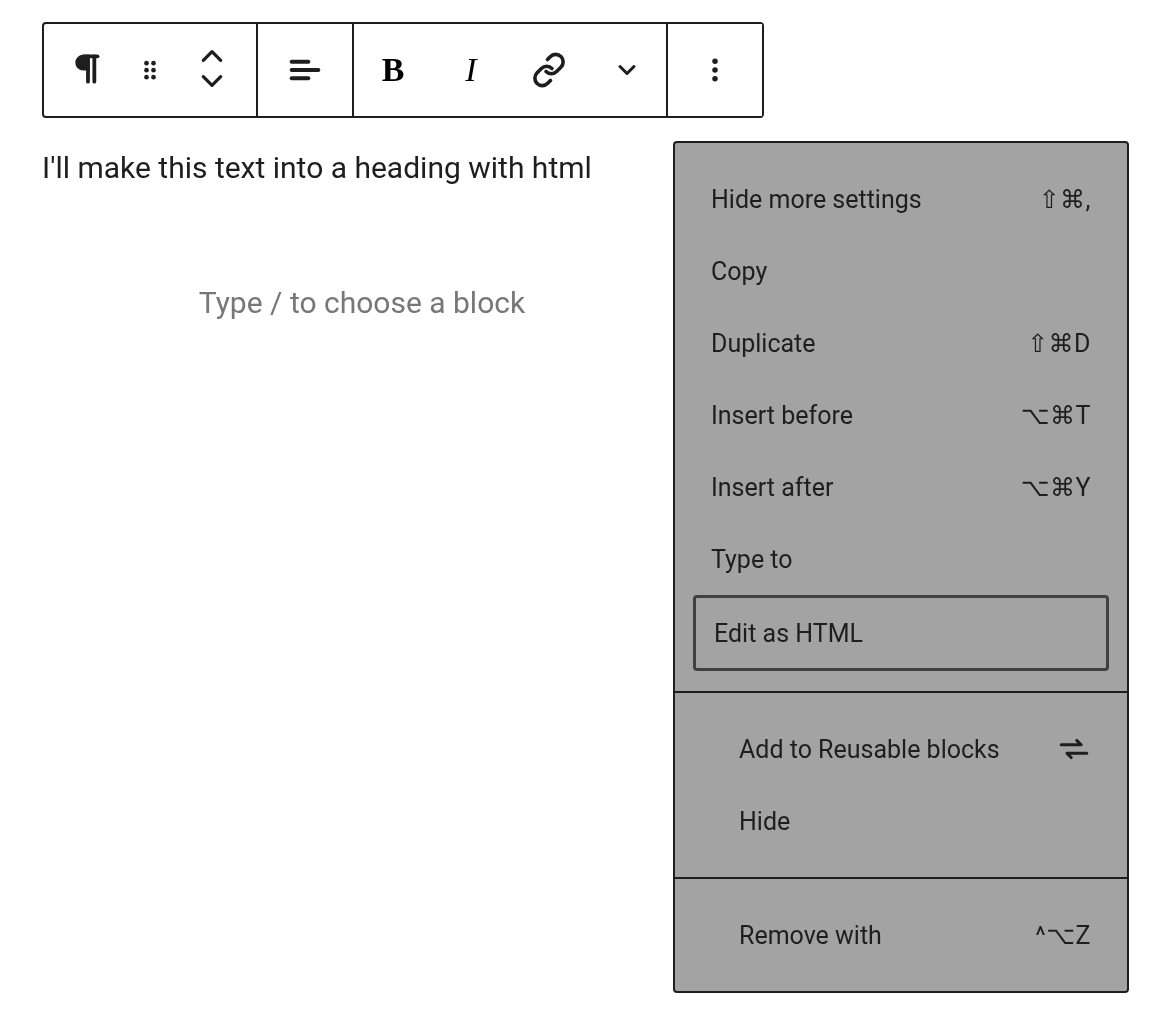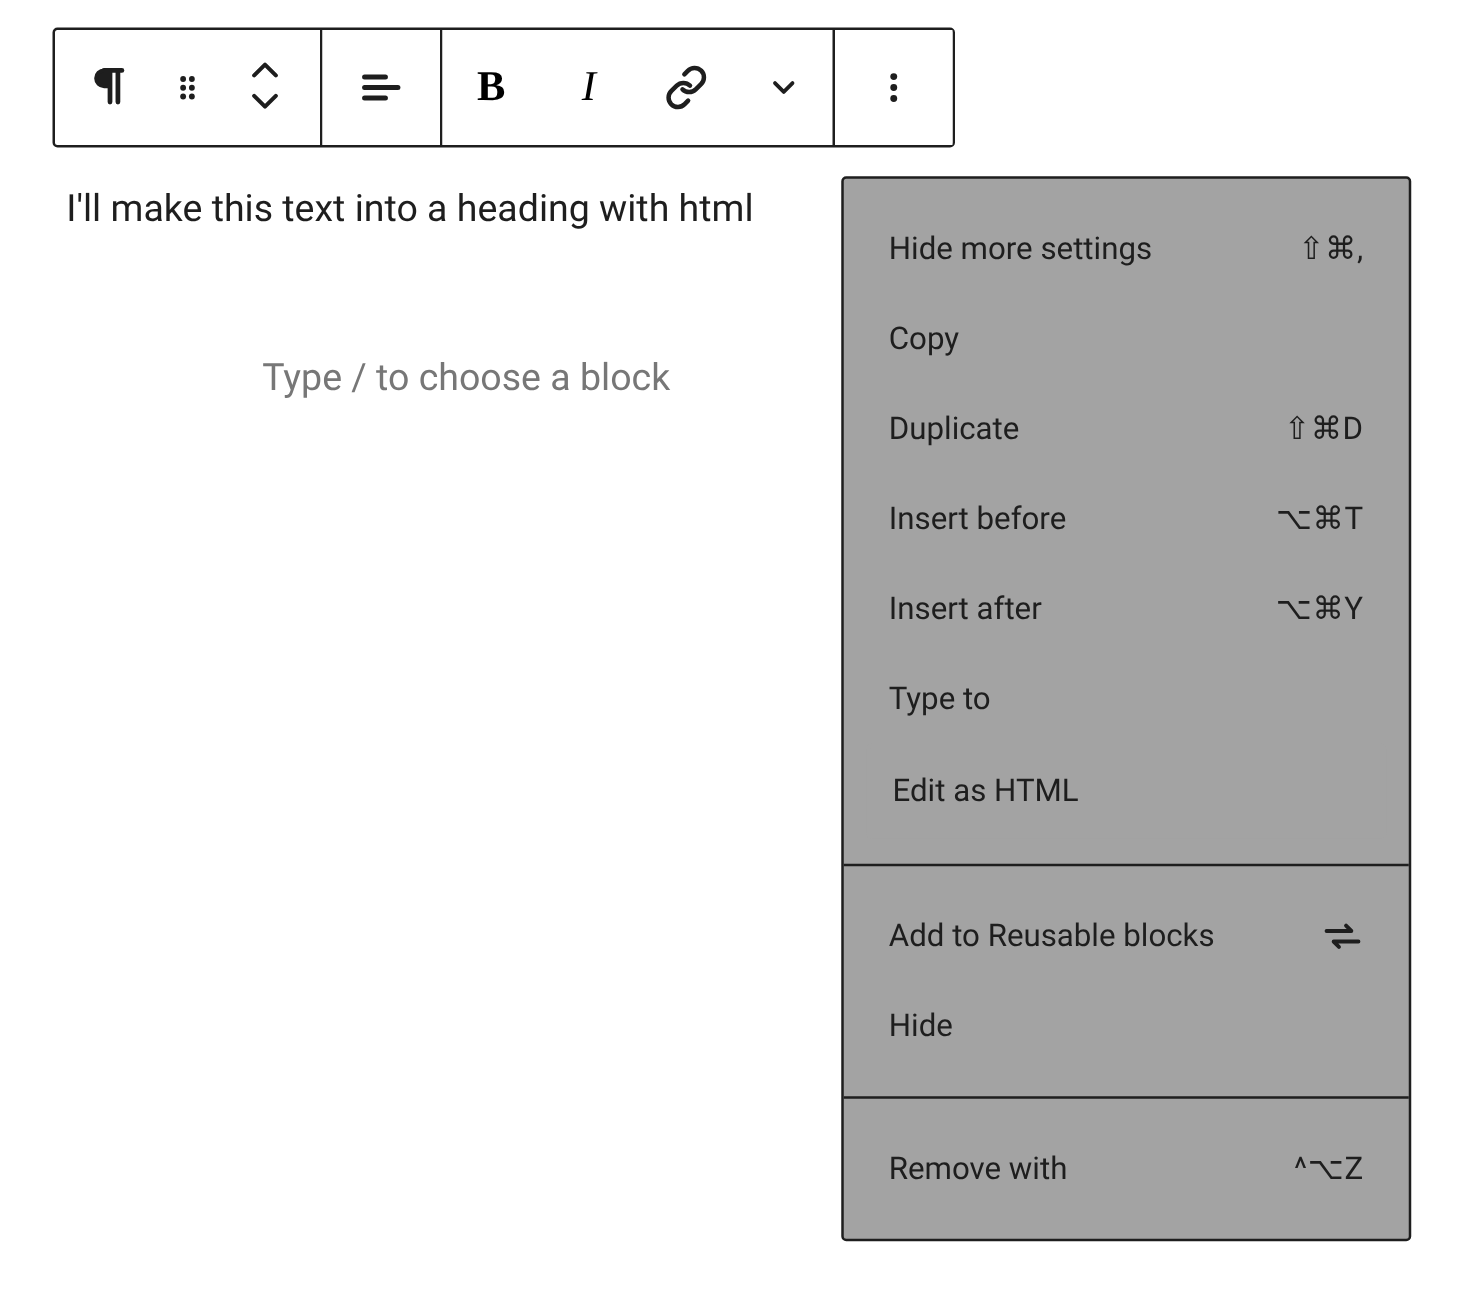--- a/index.html
+++ b/index.html
@@ -63,21 +63,20 @@
     display:flex; flex-direction:column; align-items:center; justify-content:center;
     width: 60px; height:92px; background:#fff; border:none; cursor:pointer; padding:0; gap:6px;
   }
 
   
   .content {
     position: absolute;
     left: 42px;
     top: 148px;
     width: 640px;
-    margin-left: 11px;
   }
   .para {
     font-size: 30px;
     line-height: 1.35;
     color: #1e1e1e;
     margin: 0;
   }
   .placeholder {
     margin-top: 96px;
     font-size: 30px;
@@ -93,20 +92,21 @@
     width: 456px;
     background: #a3a3a3;
     border: 2px solid #1e1e1e;
     border-radius: 4px;
   }
   .menu-section {
     padding: 20px 0;
   }
   .menu-section + .menu-section {
     border-top: 2px solid #1e1e1e;
+    padding-left: 28px;
   }
   .menu-item {
     display: flex;
     align-items: center;
     justify-content: space-between;
     padding: 0 36px;
     height: 72px;
     cursor: pointer;
     font-size: 25px;
     color: #1e1e1e;
@@ -122,21 +122,21 @@
     letter-spacing: 0.5px;
   }
   .menu-item .right-icon {
     display:inline-flex;
   }
   .menu-item.highlight {
     margin: 0 18px;
     padding: 0 18px;
     width: calc(100% - 36px);
     height: 76px;
-    border: 3px solid #a3a3a3;
+    border: 3px solid #404040;
     border-radius: 4px;
   }
 </style>
 </head>
 <body>
 
 <div class="canvas">
 
   <div class="toolbar">
 

